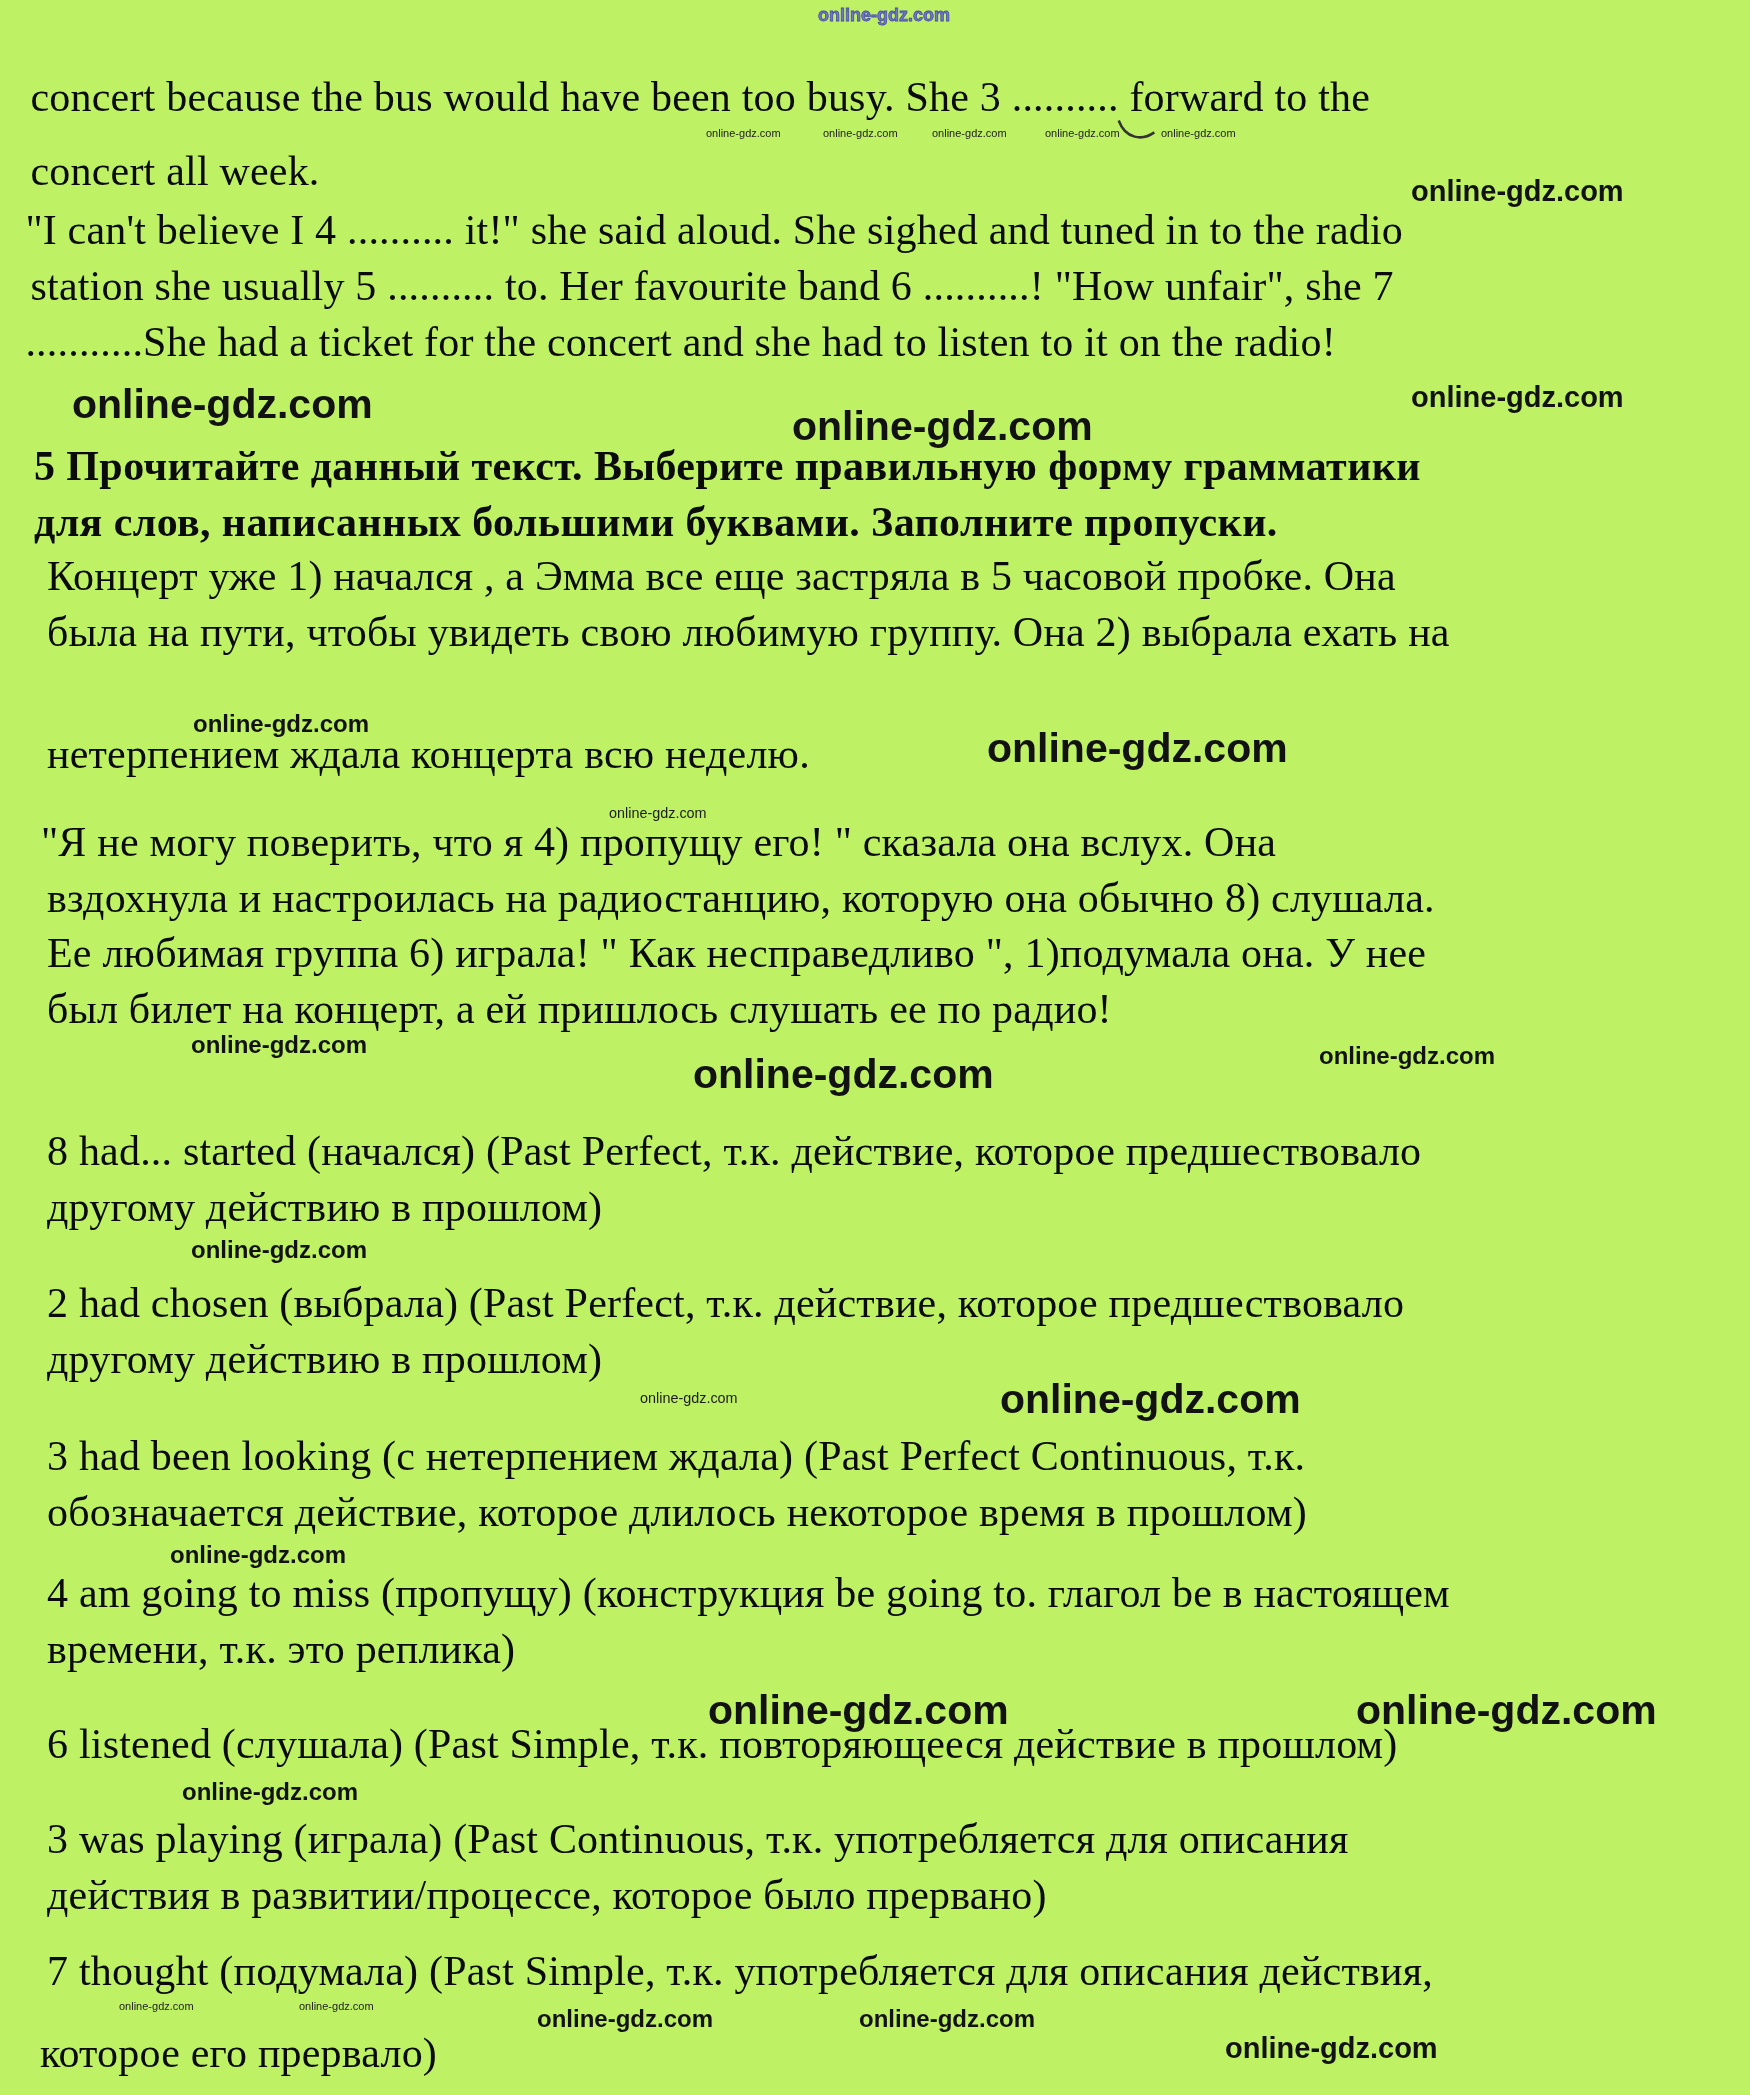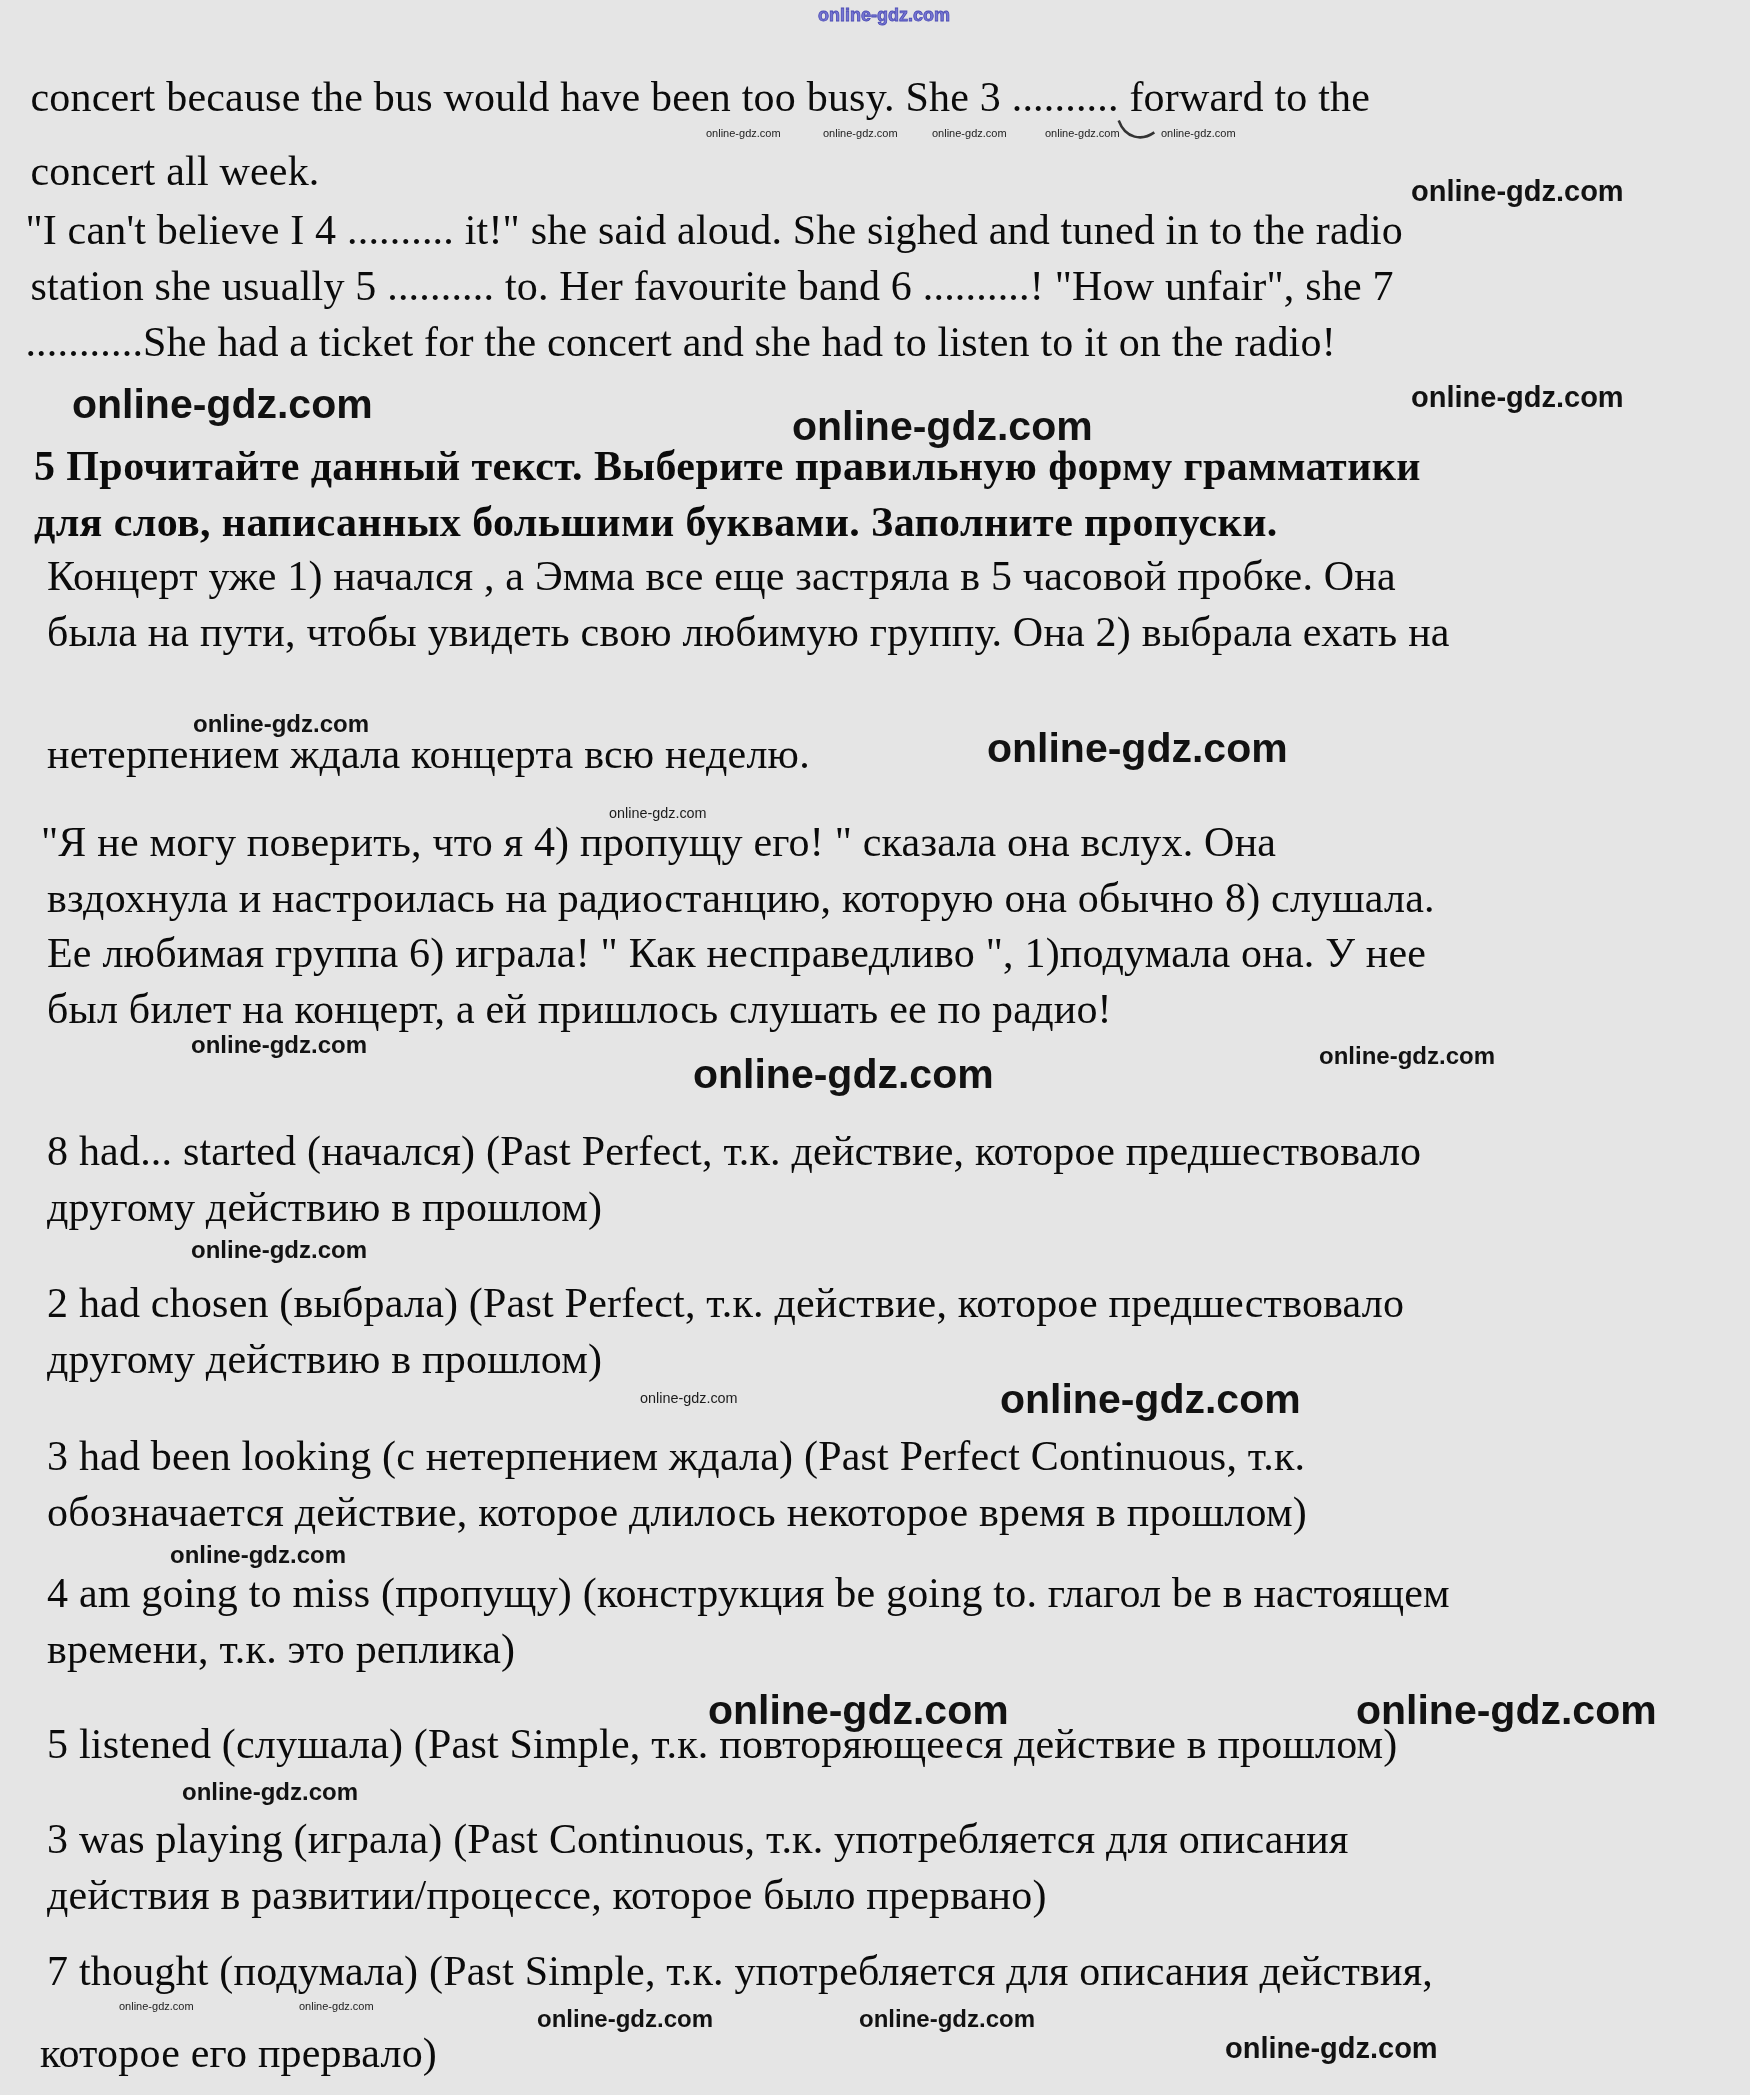--- a/index.html
+++ b/index.html
@@ -1,19 +1,19 @@
 <!DOCTYPE html>
 <html style="font-size:13.6px"><head>
 <meta charset="utf-8">
 <style>
   html,body{margin:0;padding:0;}
   #page{
     position:relative;
     width:1750px;height:2096px;
-    background:#e5e5e5;
+    background:#bef264;
     overflow:hidden;
     font-family:"Liberation Serif", serif;
   }
   .ln{
     position:absolute;
     white-space:nowrap;
     font-size:42px;
     line-height:1.06;
     color:#0b0b0b;
     letter-spacing:0.2px;
@@ -108,21 +108,21 @@
 
   <div class="ln" style="top:1281px;left:47px">2 had chosen (выбрала) (Past Perfect, т.к. действие, которое предшествовало</div>
   <div class="ln" style="top:1337px;left:47px">другому действию в прошлом)</div>
 
   <div class="ln" style="top:1434px;left:47px">3 had been looking (с нетерпением ждала) (Past Perfect Continuous, т.к.</div>
   <div class="ln" style="top:1490px;left:47px">обозначается действие, которое длилось некоторое время в прошлом)</div>
 
   <div class="ln" style="top:1571px;left:47px">4 am going to miss (пропущу) (конструкция be going to. глагол be в настоящем</div>
   <div class="ln" style="top:1627px;left:47px">времени, т.к. это реплика)</div>
 
-  <div class="ln" style="top:1722px;left:47px">5 listened (слушала) (Past Simple, т.к. повторяющееся действие в прошлом)</div>
+  <div class="ln" style="top:1722px;left:47px">6 listened (слушала) (Past Simple, т.к. повторяющееся действие в прошлом)</div>
 
   <div class="ln" style="top:1817px;left:47px">3 was playing (играла) (Past Continuous, т.к. употребляется для описания</div>
   <div class="ln" style="top:1873px;left:47px">действия в развитии/процессе, которое было прервано)</div>
 
   <div class="ln" style="top:1949px;left:47px">7 thought (подумала) (Past Simple, т.к. употребляется для описания действия,</div>
   <div class="ln" style="top:2031px;left:40px">которое его прервало)</div>
 
 </div>
 
 

